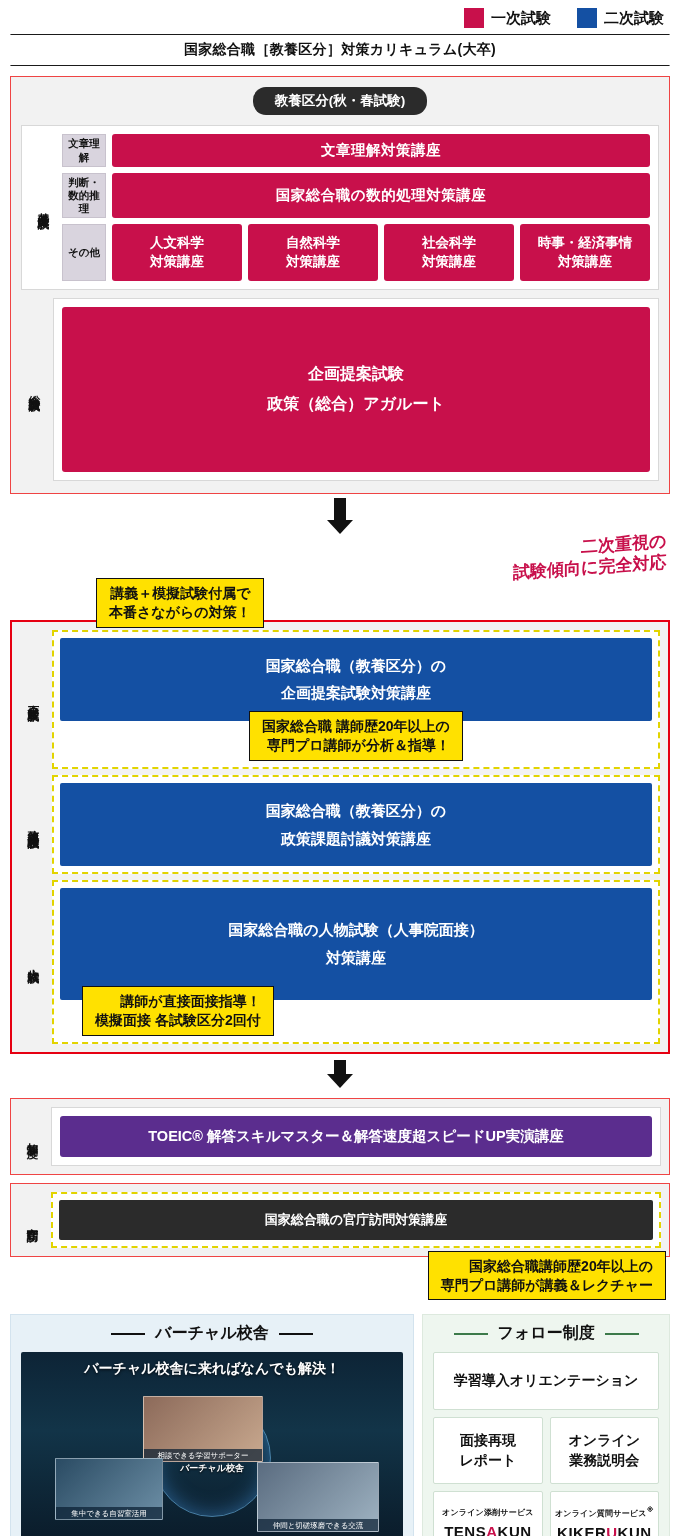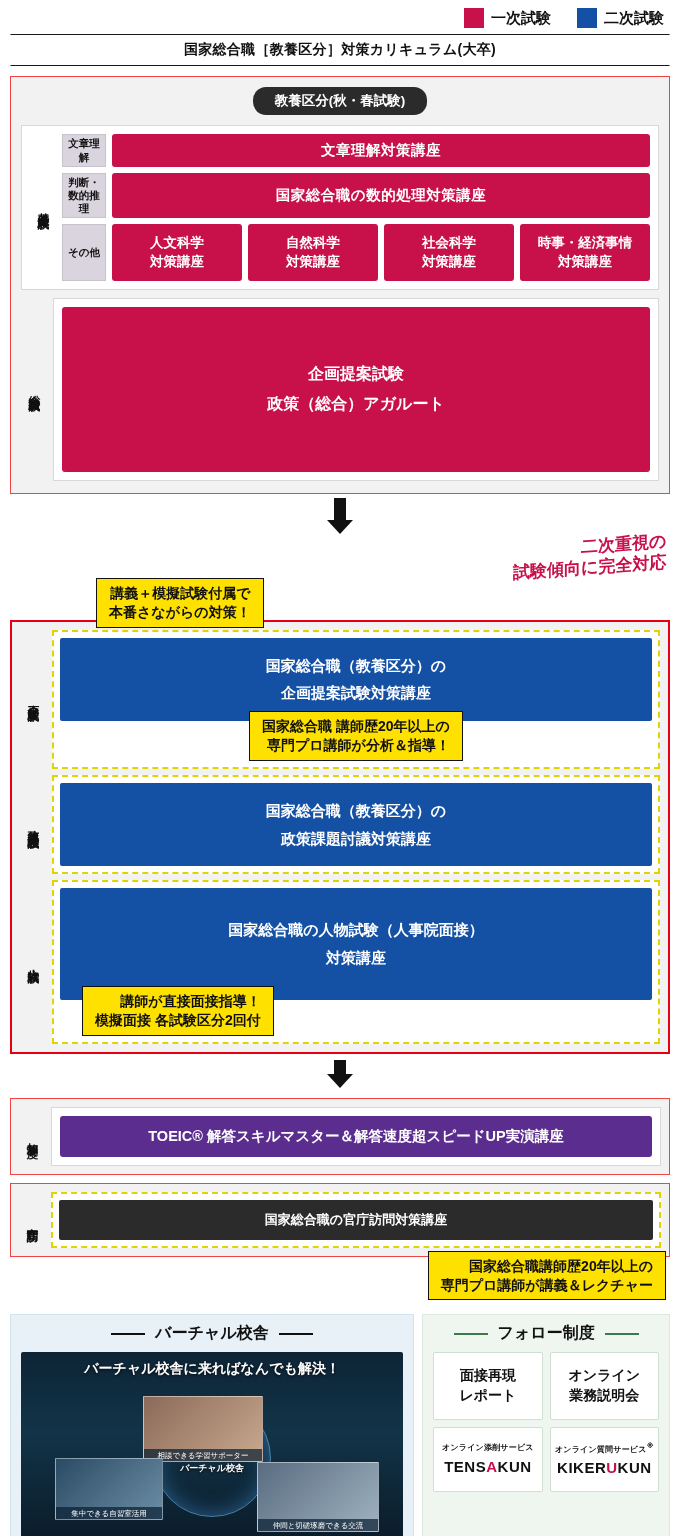--- a/index.html
+++ b/index.html
@@ -463,20 +463,21 @@
         </div>
       </div>
     </div>
 
     <div class="fc">
       <div class="col-title">
         <span class="dash"></span>
         <span>フォロー制度</span>
         <span class="dash"></span>
       </div>
+      <div class="fcell" style="padding:18px 4px;">学習導入オリエンテーション</div>
       <div class="fgrid">
         <div class="fcell">
           <span>面接再現</span>
           <span>レポート</span>
         </div>
         <div class="fcell">
           <span>オンライン</span>
           <span>業務説明会</span>
         </div>
       </div>

